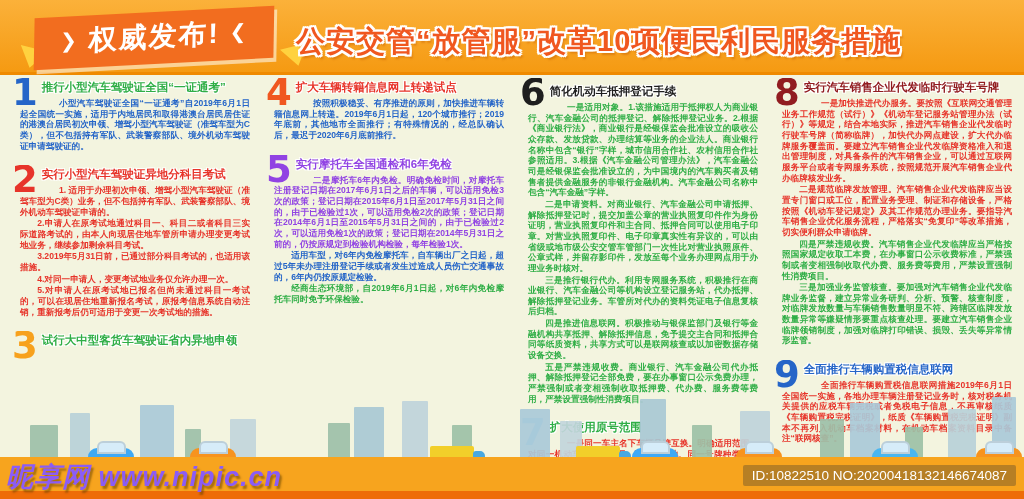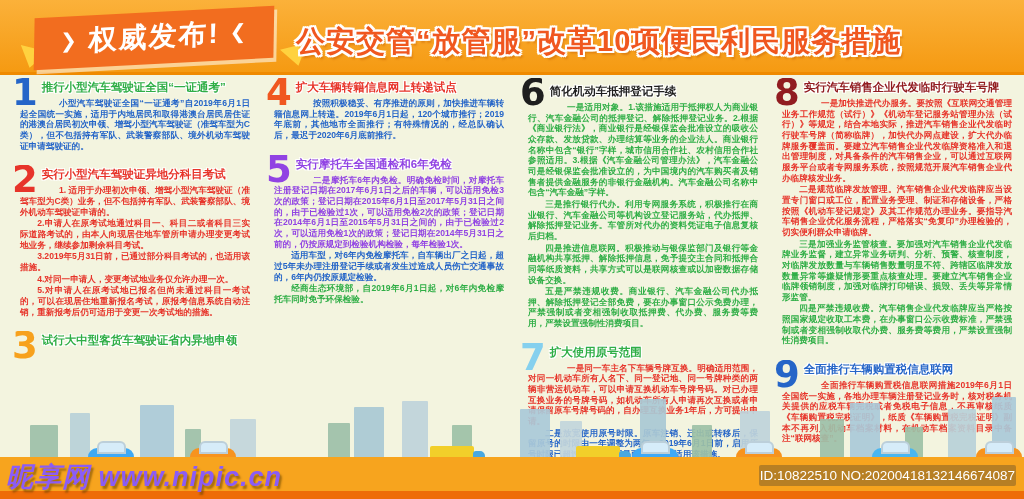--- a/index.html
+++ b/index.html
@@ -84,21 +84,21 @@
   
   .wm-nipic{
     position:absolute;left:6px;bottom:4px;z-index:6;
     color:#8b5cf6;font-size:27px;font-weight:800;font-style:italic;
     text-shadow:2px 3px 2px rgba(96,64,0,.55);letter-spacing:1px;
     white-space:nowrap;
   }
   .wm-id{
     position:absolute;right:8px;bottom:13px;z-index:6;
     background:rgba(50,50,50,.32);color:#fff;
-    font-size:13.5px;padding:3px 1px;border-radius:2px;white-space:nowrap;
+    font-size:13.5px;padding:3px 9px;border-radius:2px;white-space:nowrap;
   }
 </style>
 </head>
 <body>
 
 <div class="header">
   <span class="badge-tri-l"></span>
   <span class="badge-tri-r"></span>
   <div class="badge"><span class="chev">❯</span> <span>权威发布!</span> <span class="chev">❮</span></div>
   <div class="poster-title">公安交管“放管服”改革10项便民利民服务措施</div>
@@ -137,39 +137,40 @@
         <p class="para" style="color: rgb(145, 67, 227);">二是摩托车6年内免检。明确免检时间，对摩托车注册登记日期在2017年6月1日之后的车辆，可以适用免检3次的政策；登记日期在2015年6月1日至2017年5月31日之间的，由于已检验过1次，可以适用免检2次的政策；登记日期在2014年6月1日至2015年5月31日之间的，由于已检验过2次，可以适用免检1次的政策；登记日期在2014年5月31日之前的，仍按原规定到检验机构检验，每年检验1次。</p>
         <p class="para" style="color: rgb(37, 101, 200);">适用车型，对6年内免检摩托车，自车辆出厂之日起，超过5年未办理注册登记手续或者发生过造成人员伤亡交通事故的，6年内仍按原规定检验。</p>
         <p class="para" style="color: rgb(47, 174, 70);">经商生态环境部，自2019年6月1日起，对6年内免检摩托车同时免予环保检验。</p>
       </div>
     </div>
   <div class="col">
       <div class="item">
         <span class="num" style="color: rgb(30, 30, 30);">6</span>
         <div class="ititle" style="color: rgb(30, 30, 30); margin-top: 6px;">简化机动车抵押登记手续</div>
         <p class="para" style="color: rgb(47, 174, 70);">一是适用对象。1.该措施适用于抵押权人为商业银行、汽车金融公司的抵押登记、解除抵押登记业务。2.根据《商业银行法》，商业银行是经银保监会批准设立的吸收公众存款、发放贷款、办理结算等业务的企业法人。商业银行名称中包含“银行”字样，城市信用合作社、农村信用合作社参照适用。3.根据《汽车金融公司管理办法》，汽车金融公司是经银保监会批准设立的，为中国境内的汽车购买者及销售者提供金融服务的非银行金融机构。汽车金融公司名称中包含“汽车金融”字样。</p>
+        <p class="para" style="color: rgb(47, 174, 70);">二是申请资料。对商业银行、汽车金融公司申请抵押、解除抵押登记时，提交加盖公章的营业执照复印件作为身份证明，营业执照复印件和主合同、抵押合同可以使用电子印章。对营业执照复印件、电子印章真实性有异议的，可以由省级或地市级公安交管车管部门一次性比对营业执照原件、公章式样，并留存影印件，发放至每个业务办理网点用于办理业务时核对。</p>
         <p class="para" style="color: rgb(47, 174, 70);">三是推行银行代办。利用专网服务系统，积极推行在商业银行、汽车金融公司等机构设立登记服务站，代办抵押、解除抵押登记业务。车管所对代办的资料凭证电子信息复核后归档。</p>
         <p class="para" style="color: rgb(47, 174, 70);">四是推进信息联网。积极推动与银保监部门及银行等金融机构共享抵押、解除抵押信息，免予提交主合同和抵押合同等纸质资料，共享方式可以是联网核查或以加密数据存储设备交换。</p>
         <p class="para" style="color: rgb(47, 174, 70);">五是严禁违规收费。商业银行、汽车金融公司代办抵押、解除抵押登记全部免费，要在办事窗口公示免费办理，严禁强制或者变相强制收取抵押费、代办费、服务费等费用，严禁设置强制性消费项目。</p>
       </div>
       <div class="item">
         <span class="num" style="color: rgb(133, 208, 238);">7</span>
         <div class="ititle" style="color: rgb(47, 174, 70);">扩大使用原号范围</div>
         <p class="para" style="color: rgb(231, 52, 42);">一是同一车主名下车辆号牌互换。明确适用范围，对同一机动车所有人名下、同一登记地、同一号牌种类的两辆非营运机动车，可以申请互换机动车号牌号码。对已办理互换业务的号牌号码，如机动车所有人申请再次互换或者申请保留原车号牌号码的，自办理互换业务1年后，方可提出申请。</p>
         <p class="para" style="color: rgb(37, 101, 200);">二是放宽使用原号时限。原车注销、迁出或转移后，保留原号的时限由一年调整为两年。2019年6月1日前，启用原号时限已超过一年、但不是两年的，也适用该措施。</p>
       </div>
     </div>
   <div class="col">
       <div class="item">
         <span class="num" style="color: rgb(145, 28, 32);">8</span>
         <div class="ititle" style="color: rgb(145, 28, 32);">实行汽车销售企业代发临时行驶车号牌</div>
         <p class="para" style="color: rgb(231, 52, 42);">一是加快推进代办服务。要按照《互联网交通管理业务工作规范（试行）》《机动车登记服务站管理办法（试行）》等规定，结合本地实际，推进汽车销售企业代发临时行驶车号牌（简称临牌），加快代办网点建设，扩大代办临牌服务覆盖面。要建立汽车销售企业代发临牌资格准入和退出管理制度，对具备条件的汽车销售企业，可以通过互联网服务平台或者专网服务系统，按照规范开展汽车销售企业代办临牌核发业务。</p>
-        <p class="para" style="color: rgb(231, 52, 42);">二是规范临牌发放管理。汽车销售企业代发临牌应当设置专门窗口或工位，配置业务受理、制证和存储设备，严格按照《机动车登记规定》及其工作规范办理业务。要指导汽车销售企业优化服务流程，严格落实“免复印”办理检验的，切实便利群众申请临牌。</p>
+        <p class="para" style="color: rgb(231, 52, 42);">二是规范临牌发放管理。汽车销售企业代发临牌应当设置专门窗口或工位，配置业务受理、制证和存储设备，严格按照《机动车登记规定》及其工作规范办理业务。要指导汽车销售企业优化服务流程，严格落实“免复印”等改革措施，切实便利群众申请临牌。</p>
+        <p class="para" style="color: rgb(47, 174, 70);">四是严禁违规收费。汽车销售企业代发临牌应当严格按照国家规定收取工本费，在办事窗口公示收费标准，严禁强制或者变相强制收取代办费、服务费等费用，严禁设置强制性消费项目。</p>
         <p class="para" style="color: rgb(47, 174, 70);">三是加强业务监管核查。要加强对汽车销售企业代发临牌业务监督，建立异常业务研判、分析、预警、核查制度，对临牌发放数量与车辆销售数量明显不符、跨辖区临牌发放数量异常等嫌疑情形要重点核查处理。要建立汽车销售企业临牌领销制度，加强对临牌打印错误、损毁、丢失等异常情形监管。</p>
-        <p class="para" style="color: rgb(47, 174, 70);">四是严禁违规收费。汽车销售企业代发临牌应当严格按照国家规定收取工本费，在办事窗口公示收费标准，严禁强制或者变相强制收取代办费、服务费等费用，严禁设置强制性消费项目。</p>
       </div>
       <div class="item">
         <span class="num" style="color: rgb(37, 101, 200);">9</span>
         <div class="ititle" style="color: rgb(37, 101, 200);">全面推行车辆购置税信息联网</div>
         <p class="para" style="color: rgb(231, 52, 42);">全面推行车辆购置税信息联网措施2019年6月1日全国统一实施，各地办理车辆注册登记业务时，核对税务机关提供的应税车辆完税或者免税电子信息，不再审核纸质《车辆购置税完税证明》，纸质《车辆购置税完税证明》副本不再列入机动车档案材料，在机动车档案资料目录中备注“联网核查”。</p>
       </div>
       <div class="item wide-num">
         <span class="num" style="color: rgb(236, 19, 218);">10</span>
         <div class="ititle" style="color: rgb(236, 19, 218);">推行12123交管语音服务热线</div>
       </div>

